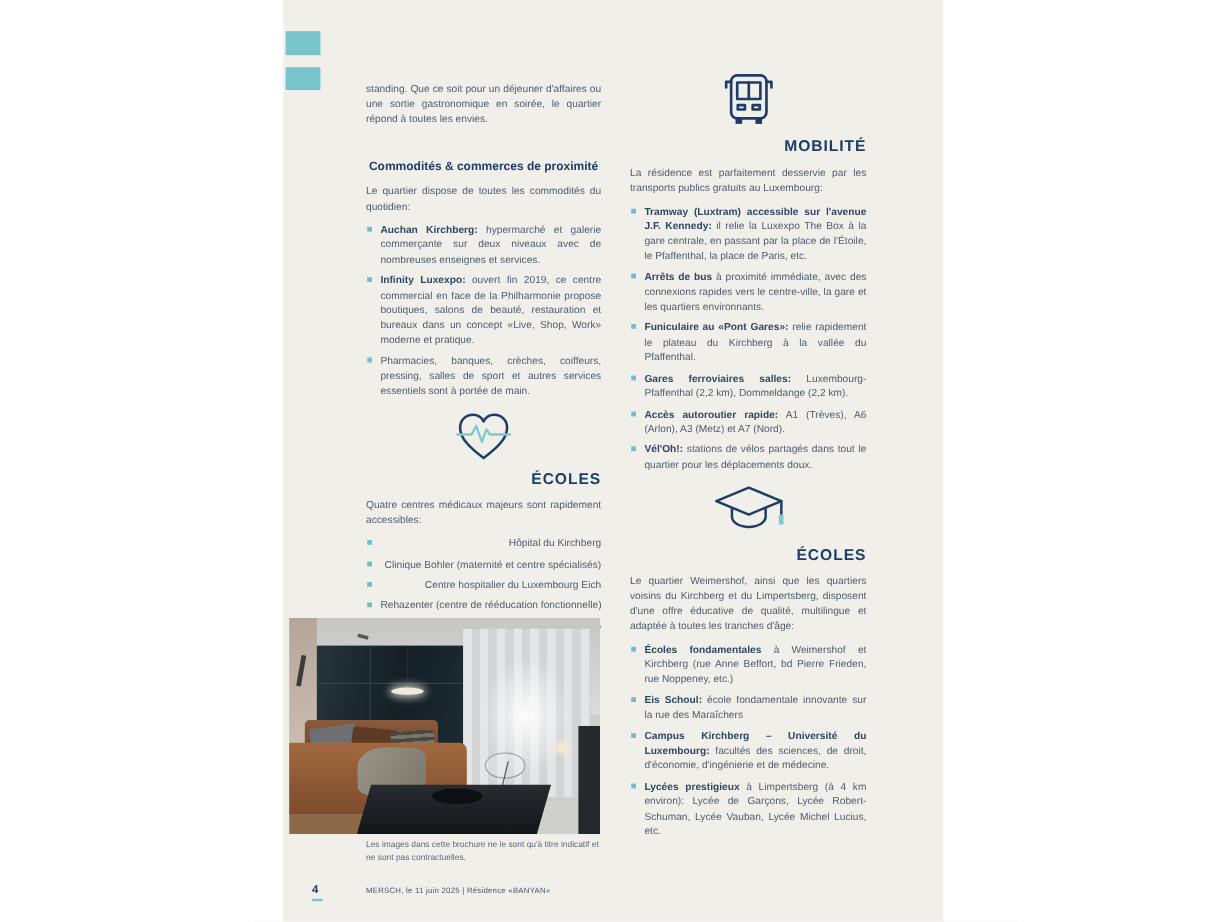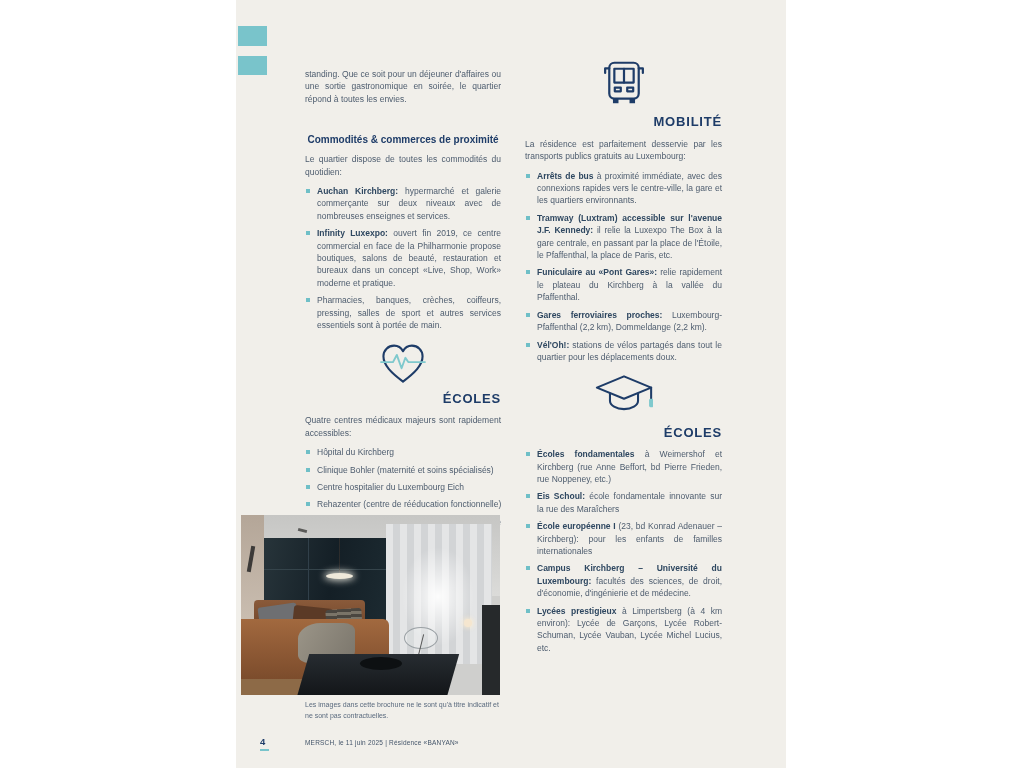--- a/index.html
+++ b/index.html
@@ -14,21 +14,21 @@
   .col-right{left:289px;top:58px;width:197px}
   .para{margin-bottom:7px}
   h3.sub{font-size:10px;line-height:13px;color:#1e3c68;text-align:center;margin:28px 0 7px;font-weight:bold}
   .sec-head{font-size:13px;font-weight:bold;color:#1e3c68;text-align:right;letter-spacing:.8px;margin:5px 0 9px}
   .icon-wrap{text-align:center;margin:11px 0 3px}
   .icon-wrap svg{display:inline-block}
   .bullet{display:flex;margin:0 0 5px}
   .bsq{flex:0 0 4px;width:4px;height:4px;background:#6fbfc7;margin:4px 7px 0 1px}
   .btxt{flex:1;text-align:justify}
   .btxt b{color:#2e4760}
-  .nw .btxt{white-space:nowrap;text-align:left}
+  .nw .btxt{white-space:nowrap;text-align:right}
   .photo{position:absolute;left:5px;top:515px;width:259px;height:180px;overflow:hidden;background:#cfcfcd}
   .ph{position:absolute}
   .ph-ceiling{left:0;top:0;width:100%;height:45%;background:linear-gradient(#c6c6c4,#dbdbd9)}
   .ph-spot1{left:22%;top:8%;width:9px;height:3px;background:#5a5a58;transform:rotate(14deg)}
   .ph-spot2{left:58%;top:5%;width:9px;height:3px;background:#6a6a68}
   .ph-leftwall{left:0;top:0;width:9%;height:74%;background:linear-gradient(#b4a698,#cfc3b6)}
   .ph-lamp{left:3%;top:17%;width:4px;height:26px;background:#3c3a38;transform:rotate(10deg)}
   .ph-kitchen{left:9%;top:13%;width:47%;height:46%;background:linear-gradient(100deg,#27343a,#141f26 55%,#1c2a31)}
   .ph-kline1{left:9%;top:30%;width:47%;height:1px;background:#35444b}
   .ph-kline2{left:26%;top:13%;width:1px;height:46%;background:#31404a}
@@ -89,21 +89,21 @@
     </div>
     <div class="sec-head">ÉCOLES</div>
     <p class="para">Quatre centres médicaux majeurs sont rapidement accessibles:</p>
     <div class="nw">
         <div class="bullet">
           <span class="bsq"></span>
           <span class="btxt">Hôpital du Kirchberg</span>
         </div>
         <div class="bullet">
           <span class="bsq"></span>
-          <span class="btxt">Clinique Bohler (maternité et soins spécialisés)</span>
+          <span class="btxt">Clinique Bohler (maternité et centre spécialisés)</span>
         </div>
         <div class="bullet">
           <span class="bsq"></span>
           <span class="btxt">Centre hospitalier du Luxembourg Eich</span>
         </div>
         <div class="bullet">
           <span class="bsq"></span>
           <span class="btxt">Rehazenter (centre de rééducation fonctionnelle)</span>
         </div>
       </div>
@@ -153,63 +153,64 @@
         </g>
         <rect x="13" y="44" width="6" height="5" fill="#1e3c68"></rect>
         <rect x="31" y="44" width="6" height="5" fill="#1e3c68"></rect>
       </svg>
     </div>
     <div class="sec-head">MOBILITÉ</div>
     <p class="para">La résidence est parfaitement desservie par les transports publics gratuits au Luxembourg:</p>
     <div>
         <div class="bullet">
           <span class="bsq"></span>
+          <span class="btxt"><b>Tramway (Luxtram) accessible sur l'avenue J.F. Kennedy:</b> il relie la Luxexpo The Box à la gare centrale, en passant par la place de l'Étoile, le Pfaffenthal, la place de Paris, etc.</span>
+        </div>
+        <div class="bullet">
+          <span class="bsq"></span>
           <span class="btxt"><b>Arrêts de bus</b> à proximité immédiate, avec des connexions rapides vers le centre-ville, la gare et les quartiers environnants.</span>
         </div>
         <div class="bullet">
           <span class="bsq"></span>
-          <span class="btxt"><b>Tramway (Luxtram) accessible sur l'avenue J.F. Kennedy:</b> il relie la Luxexpo The Box à la gare centrale, en passant par la place de l'Étoile, le Pfaffenthal, la place de Paris, etc.</span>
-        </div>
-        <div class="bullet">
-          <span class="bsq"></span>
           <span class="btxt"><b>Funiculaire au «Pont Gares»:</b> relie rapidement le plateau du Kirchberg à la vallée du Pfaffenthal.</span>
         </div>
         <div class="bullet">
           <span class="bsq"></span>
-          <span class="btxt"><b>Gares ferroviaires proches:</b> Luxembourg-Pfaffenthal (2,2 km), Dommeldange (2,2 km).</span>
+          <span class="btxt"><b>Gares ferroviaires salles:</b> Luxembourg-Pfaffenthal (2,2 km), Dommeldange (2,2 km).</span>
+        </div>
+        <div class="bullet">
+          <span class="bsq"></span>
+          <span class="btxt"><b>Accès autoroutier rapide:</b> A1 (Trèves), A6 (Arlon), A3 (Metz) et A7 (Nord).</span>
         </div>
         <div class="bullet">
           <span class="bsq"></span>
           <span class="btxt"><b>Vél'Oh!:</b> stations de vélos partagés dans tout le quartier pour les déplacements doux.</span>
         </div>
       </div>
 
     <div class="icon-wrap">
       <svg width="58" height="44" viewBox="0 0 62 46" fill="none">
         <g stroke="#1e3c68" stroke-width="2.2" stroke-linejoin="round">
           <polygon points="31,2 60,14 31,26 2,14"></polygon>
           <path d="M16 19.5 V28 a15 9 0 0 0 30 0 V19.5"></path>
           <line x1="60" y1="14" x2="60" y2="26" stroke-linecap="round"></line>
         </g>
         <rect x="57.8" y="26" width="4.4" height="9" rx="1.5" fill="#7fc9cd"></rect>
       </svg>
     </div>
     <div class="sec-head">ÉCOLES</div>
+    <p class="para">Le quartier Weimershof, ainsi que les quartiers voisins du Kirchberg et du Limpertsberg, disposent d'une offre éducative de qualité, multilingue et adaptée à toutes les tranches d'âge:</p>
     <div>
         <div class="bullet">
           <span class="bsq"></span>
           <span class="btxt"><b>Écoles fondamentales</b> à Weimershof et Kirchberg (rue Anne Beffort, bd Pierre Frieden, rue Noppeney, etc.)</span>
         </div>
         <div class="bullet">
           <span class="bsq"></span>
           <span class="btxt"><b>Eis Schoul:</b> école fondamentale innovante sur la rue des Maraîchers</span>
-        </div>
-        <div class="bullet">
-          <span class="bsq"></span>
-          <span class="btxt"><b>École européenne I</b> (23, bd Konrad Adenauer – Kirchberg): pour les enfants de familles internationales</span>
         </div>
         <div class="bullet">
           <span class="bsq"></span>
           <span class="btxt"><b>Campus Kirchberg – Université du Luxembourg:</b> facultés des sciences, de droit, d'économie, d'ingénierie et de médecine.</span>
         </div>
         <div class="bullet">
           <span class="bsq"></span>
           <span class="btxt"><b>Lycées prestigieux</b> à Limpertsberg (à 4 km environ): Lycée de Garçons, Lycée Robert-Schuman, Lycée Vauban, Lycée Michel Lucius, etc.</span>
         </div>
       </div>

